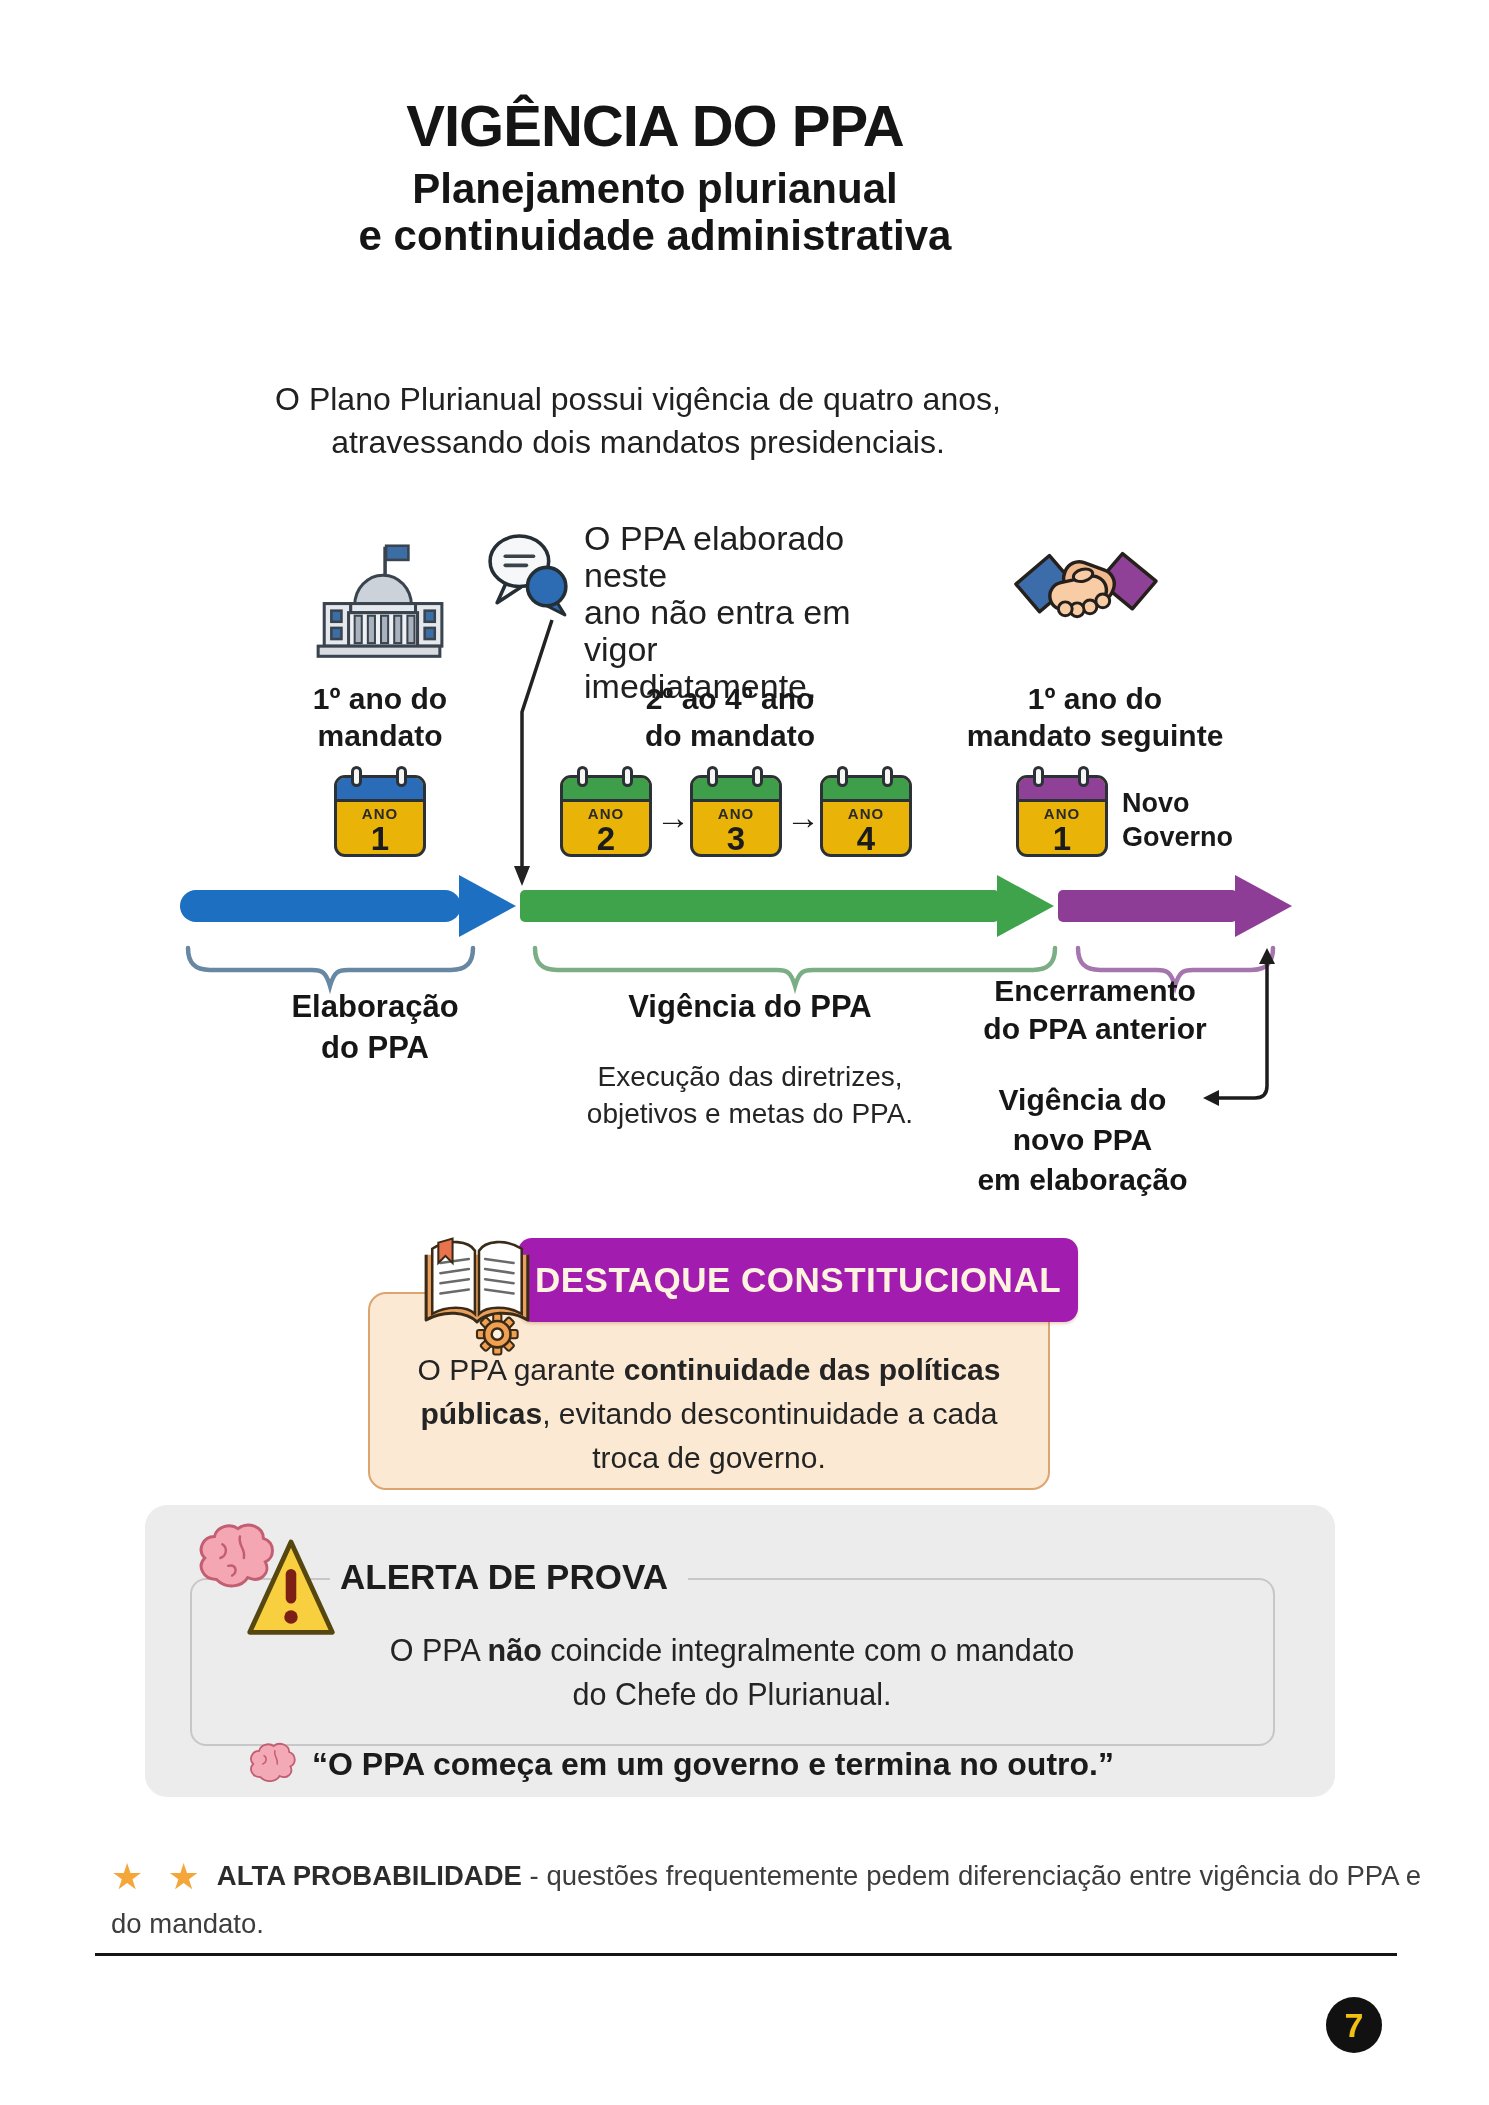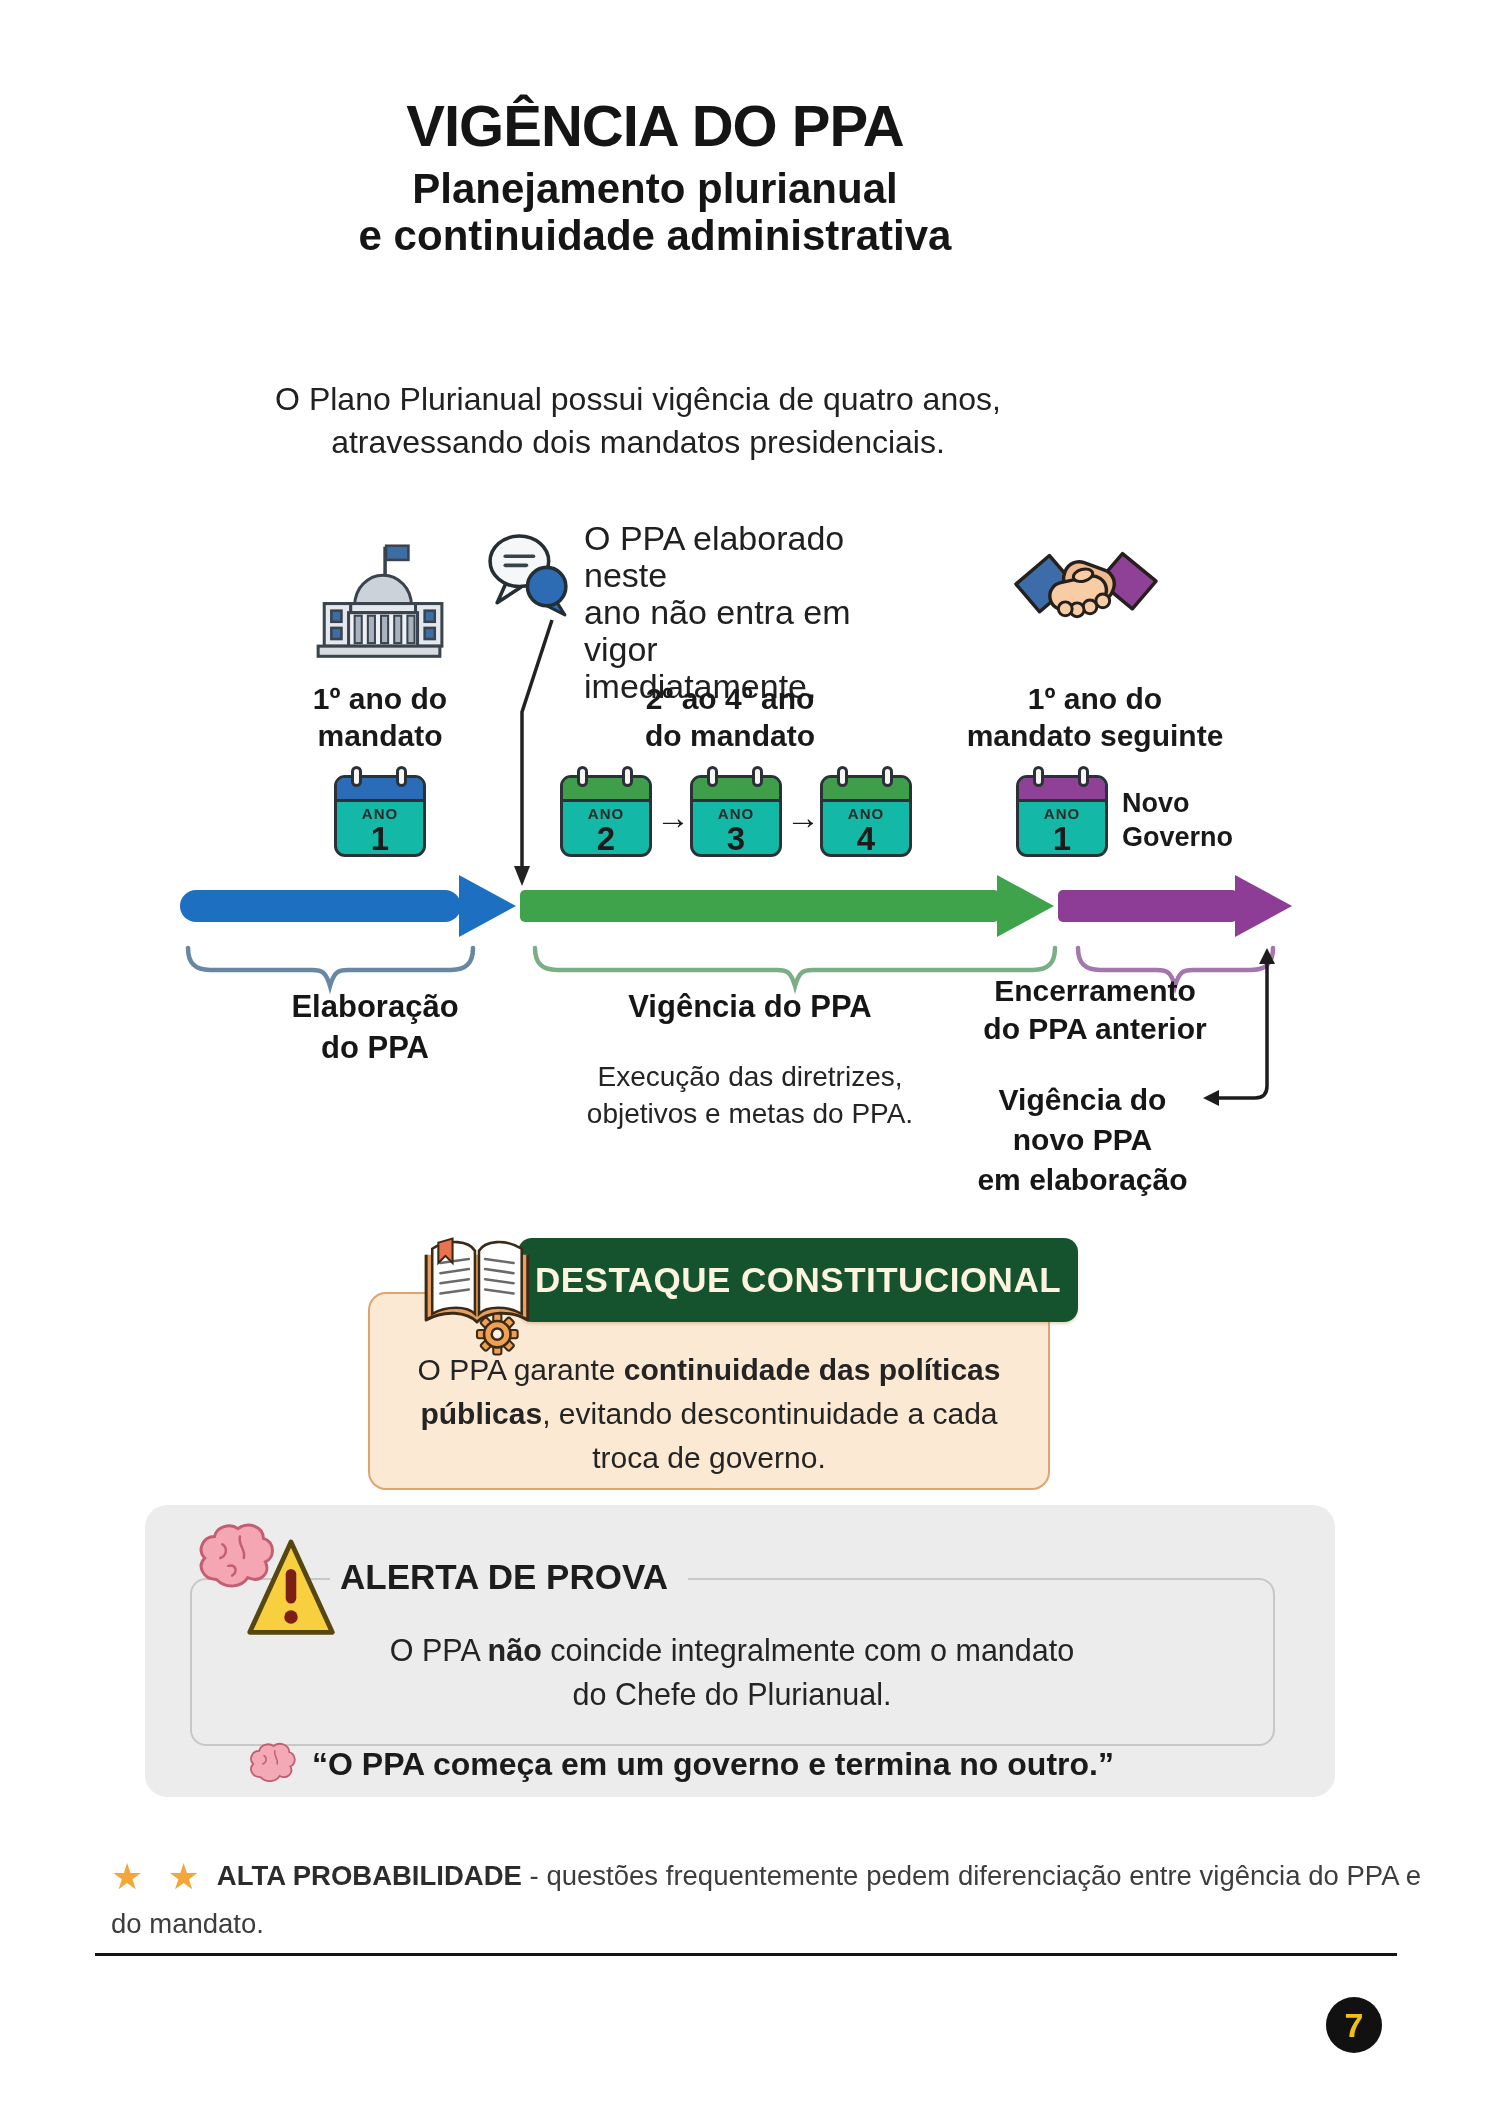--- a/index.html
+++ b/index.html
@@ -17,38 +17,38 @@
   
   .col-label{font-size:30px;font-weight:bold;line-height:37px;color:#191919;}
   .note-text{font-size:34px;line-height:37px;color:#202020;}
 
   
   .cal{position:absolute;width:92px;height:92px;}
   .cal .ring{position:absolute;top:0;width:11px;height:21px;border:3.5px solid #2c3137;
              border-radius:6px;background:#f6f6f4;z-index:2;box-sizing:border-box;}
   .cal .r1{left:17px;} .cal .r2{left:62px;}
   .cal .calbody{position:absolute;top:9px;left:0;width:92px;height:82px;border:3.5px solid #2c3137;
-             border-radius:11px;background:#14b8a6;overflow:hidden;box-sizing:border-box;}
+             border-radius:11px;background:#eab308;overflow:hidden;box-sizing:border-box;}
   .cal .head{height:21px;border-bottom:3px solid #2c3137;}
   .cal.blue .head{background:#2b6cb8;}
   .cal.green .head{background:#3f9e4a;}
   .cal.purple .head{background:#8e4196;}
   .cal .tag{display:block;text-align:center;font-weight:bold;font-size:15px;line-height:16px;
             margin-top:4px;color:#2a2a2a;letter-spacing:1px;}
   .cal .num{display:block;text-align:center;font-weight:bold;font-size:33px;line-height:33px;color:#1b1b1b;}
   .cal-step{font-size:34px;font-weight:bold;color:#1b1b1b;}
   .novo-gov{font-size:27px;font-weight:bold;line-height:34px;color:#191919;}
 
   
   .phase-big{font-size:31px;font-weight:bold;line-height:41px;color:#161616;}
   .phase-mid{font-size:30px;font-weight:bold;line-height:38px;color:#161616;}
   .phase-sub{font-size:28px;line-height:37px;color:#242424;}
 
   
-  .banner{background:#14532d;border-radius:14px;text-align:center;
+  .banner{background:#a21caf;border-radius:14px;text-align:center;
           font-size:35px;font-weight:bold;line-height:84px;color:#fdf3de;letter-spacing:.5px;
           box-shadow:0 2px 3px rgba(160,90,20,.25);}
   .cream-box{background:#fbe9d3;border:2.5px solid #dca56f;border-radius:18px;box-sizing:border-box;}
   .cream-text{font-size:30px;line-height:44px;color:#242424;text-align:center;}
 
   
   .gray-band{background:#ececec;border-radius:22px;}
   .alert-frame{border:2.5px solid #c7c7c7;border-radius:16px;box-sizing:border-box;}
   .alert-title{font-size:35px;font-weight:bold;color:#1d1d1d;background:#ececec;
                padding:0 20px 0 10px;line-height:42px;}

